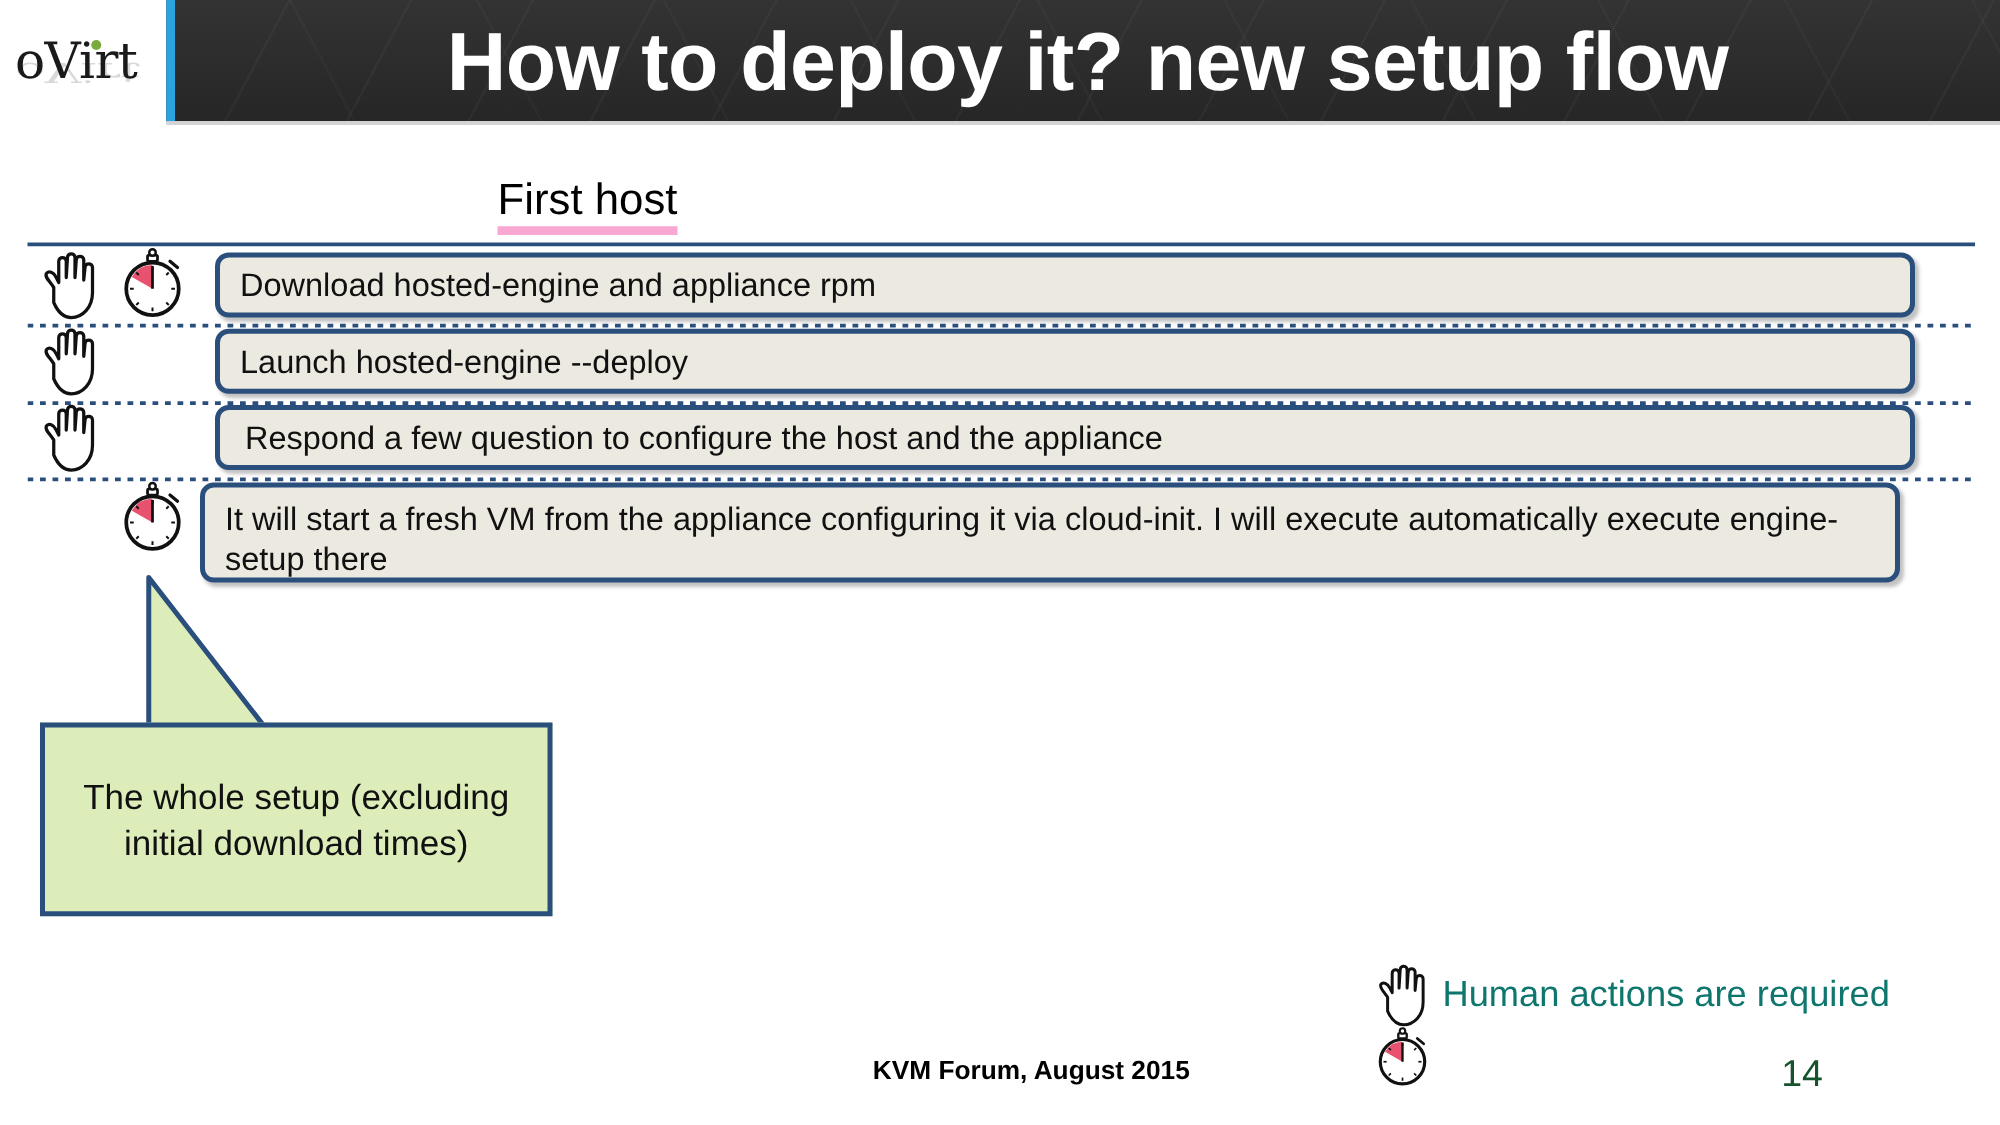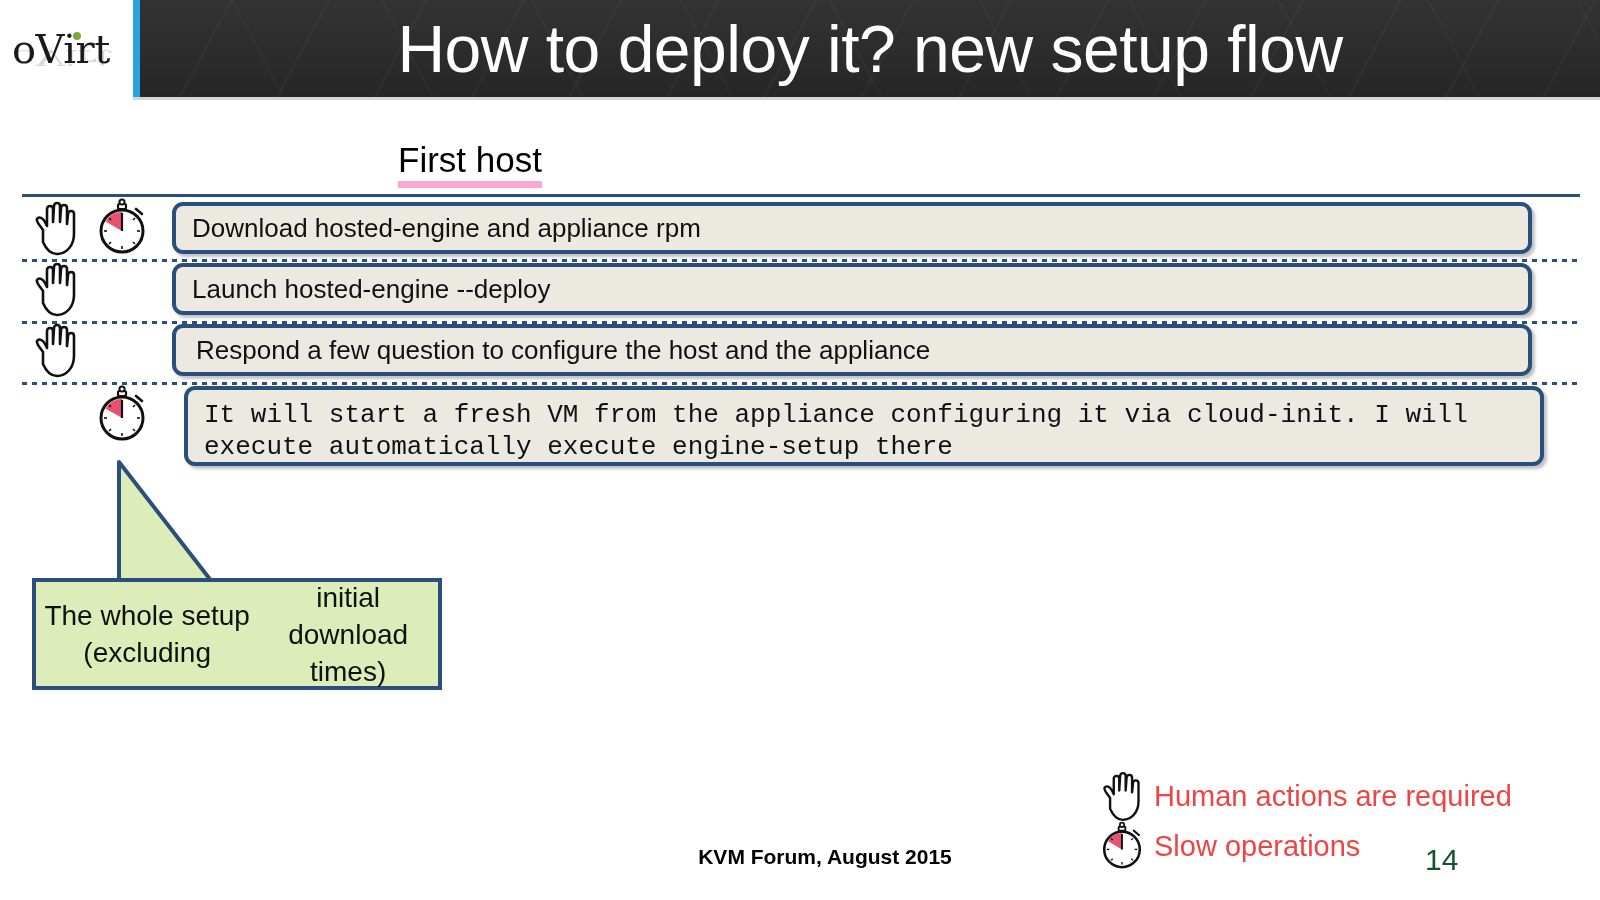--- a/index.html
+++ b/index.html
@@ -60,21 +60,21 @@
     position: absolute;
     left: 150px;
     top: 2px;
     width: 1440px;
     height: 93px;
     display: flex;
     align-items: center;
     justify-content: center;
     color: #ffffff;
     font-size: 66px;
-    font-weight: 400;
+    font-weight: 700;
     letter-spacing: -0.5px;
     white-space: nowrap;
   }
 
   
   .logo {
     position: absolute;
     left: 8px;
     top: 20px;
     width: 115px;
@@ -172,42 +172,42 @@
     font-weight: 400;
   }
 
   
   .callout-wrap { position: absolute; left: 20px; top: 450px; width: 470px; height: 310px; }
   .callout-body {
     position: absolute;
     left: 12px;
     top: 128px;
     width: 410px;
-    height: 112px;
+    height: 155px;
     background: #dcedb9;
     border: 4px solid #2b4f7d;
     display: flex;
-    flex-direction: row;
+    flex-direction: column;
     align-items: center;
     justify-content: center;
     text-align: center;
   }
   .callout-line {
     font-size: 28px;
     line-height: 37px;
     color: #111111;
   }
   .callout-pointer { position: absolute; left: 0; top: 0; }
 
   
   .legend { position: absolute; left: 1100px; top: 770px; width: 460px; height: 110px; }
   .legend-item { position: absolute; display: flex; align-items: center; }
   .legend-label {
     font-size: 29px;
-    color: #ef4444;
+    color: #0f766e;
     margin-left: 10px;
     white-space: nowrap;
   }
 
   
   .footer-text {
     position: absolute;
     left: 560px;
     top: 845px;
     width: 530px;
@@ -314,21 +314,21 @@
           <line x1="26" y1="15" x2="26" y2="18"></line>
             <line x1="26" y1="48" x2="26" y2="51"></line>
           <line x1="8" y1="33" x2="11" y2="33"></line>
             <line x1="41" y1="33" x2="44" y2="33"></line>
           <line x1="13" y1="20" x2="15" y2="22"></line>
             <line x1="37" y1="44" x2="39" y2="46"></line>
           <line x1="13" y1="46" x2="15" y2="44"></line>
             <line x1="37" y1="22" x2="39" y2="20"></line>
         </g>
       </svg>
-      <div class="step-box" style="left:184px; top:386px; width:1360px; height:80px; align-items:flex-start; padding-top:9px;font-family:Liberation Mono, monospace;">
+      <div class="step-box" style="left:160px; top:386px; width:1360px; height:80px; align-items:flex-start; padding-top:9px;">
         <span class="step-text">It will start a fresh VM from the appliance configuring it via cloud-init. I will execute automatically execute engine-setup there</span>
       </div>
     </div>
 
   </div>
 
   <div class="callout-wrap">
     <svg class="callout-pointer" width="470" height="310" viewBox="0 0 470 310">
       <path d="M99 137 L99 12 L196 137 Z" fill="#dcedb9" stroke="#2b4f7d" stroke-width="4" stroke-linejoin="round"></path>
       <rect x="86" y="130" width="130" height="14" fill="#dcedb9"></rect>
@@ -360,20 +360,19 @@
           <line x1="26" y1="15" x2="26" y2="18"></line>
             <line x1="26" y1="48" x2="26" y2="51"></line>
           <line x1="8" y1="33" x2="11" y2="33"></line>
             <line x1="41" y1="33" x2="44" y2="33"></line>
           <line x1="13" y1="20" x2="15" y2="22"></line>
             <line x1="37" y1="44" x2="39" y2="46"></line>
           <line x1="13" y1="46" x2="15" y2="44"></line>
             <line x1="37" y1="22" x2="39" y2="20"></line>
         </g>
       </svg>
-      <span class="legend-label">Slow operations</span>
     </div>
   </div>
 
   <div class="footer-text">KVM Forum, August 2015</div>
   <div class="page-number">14</div>
 
 </div>
 
 </body></html>

